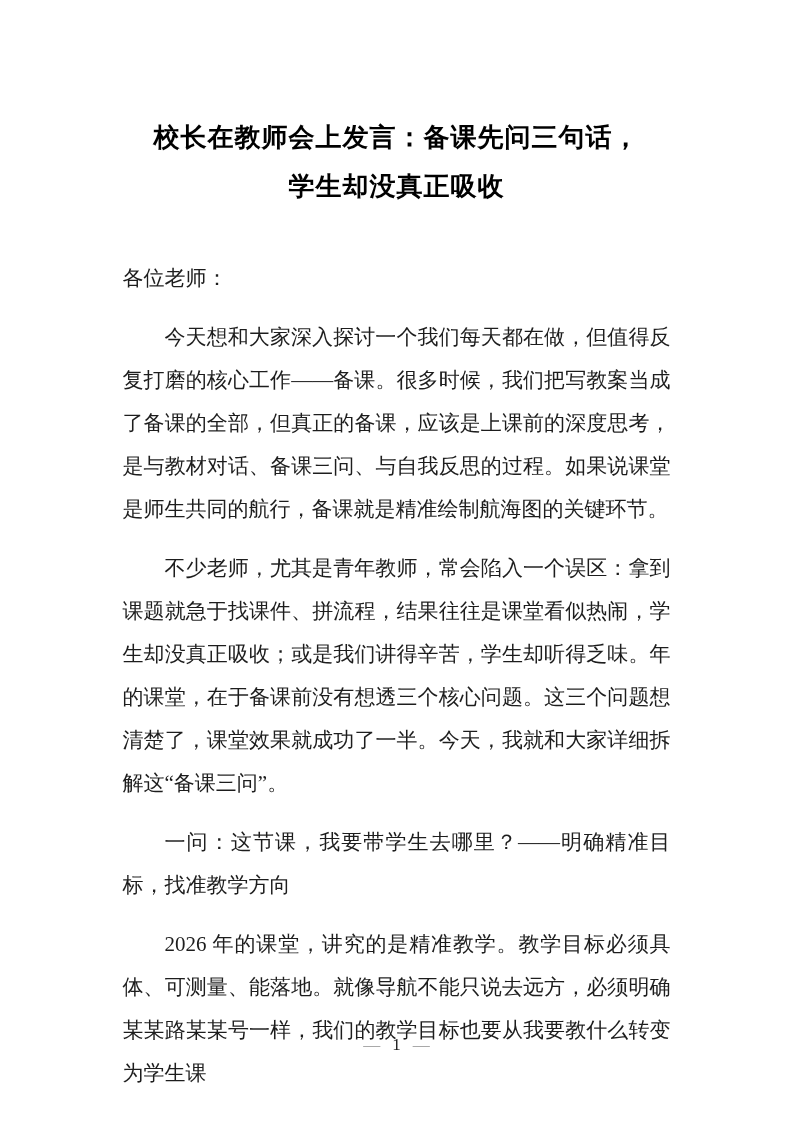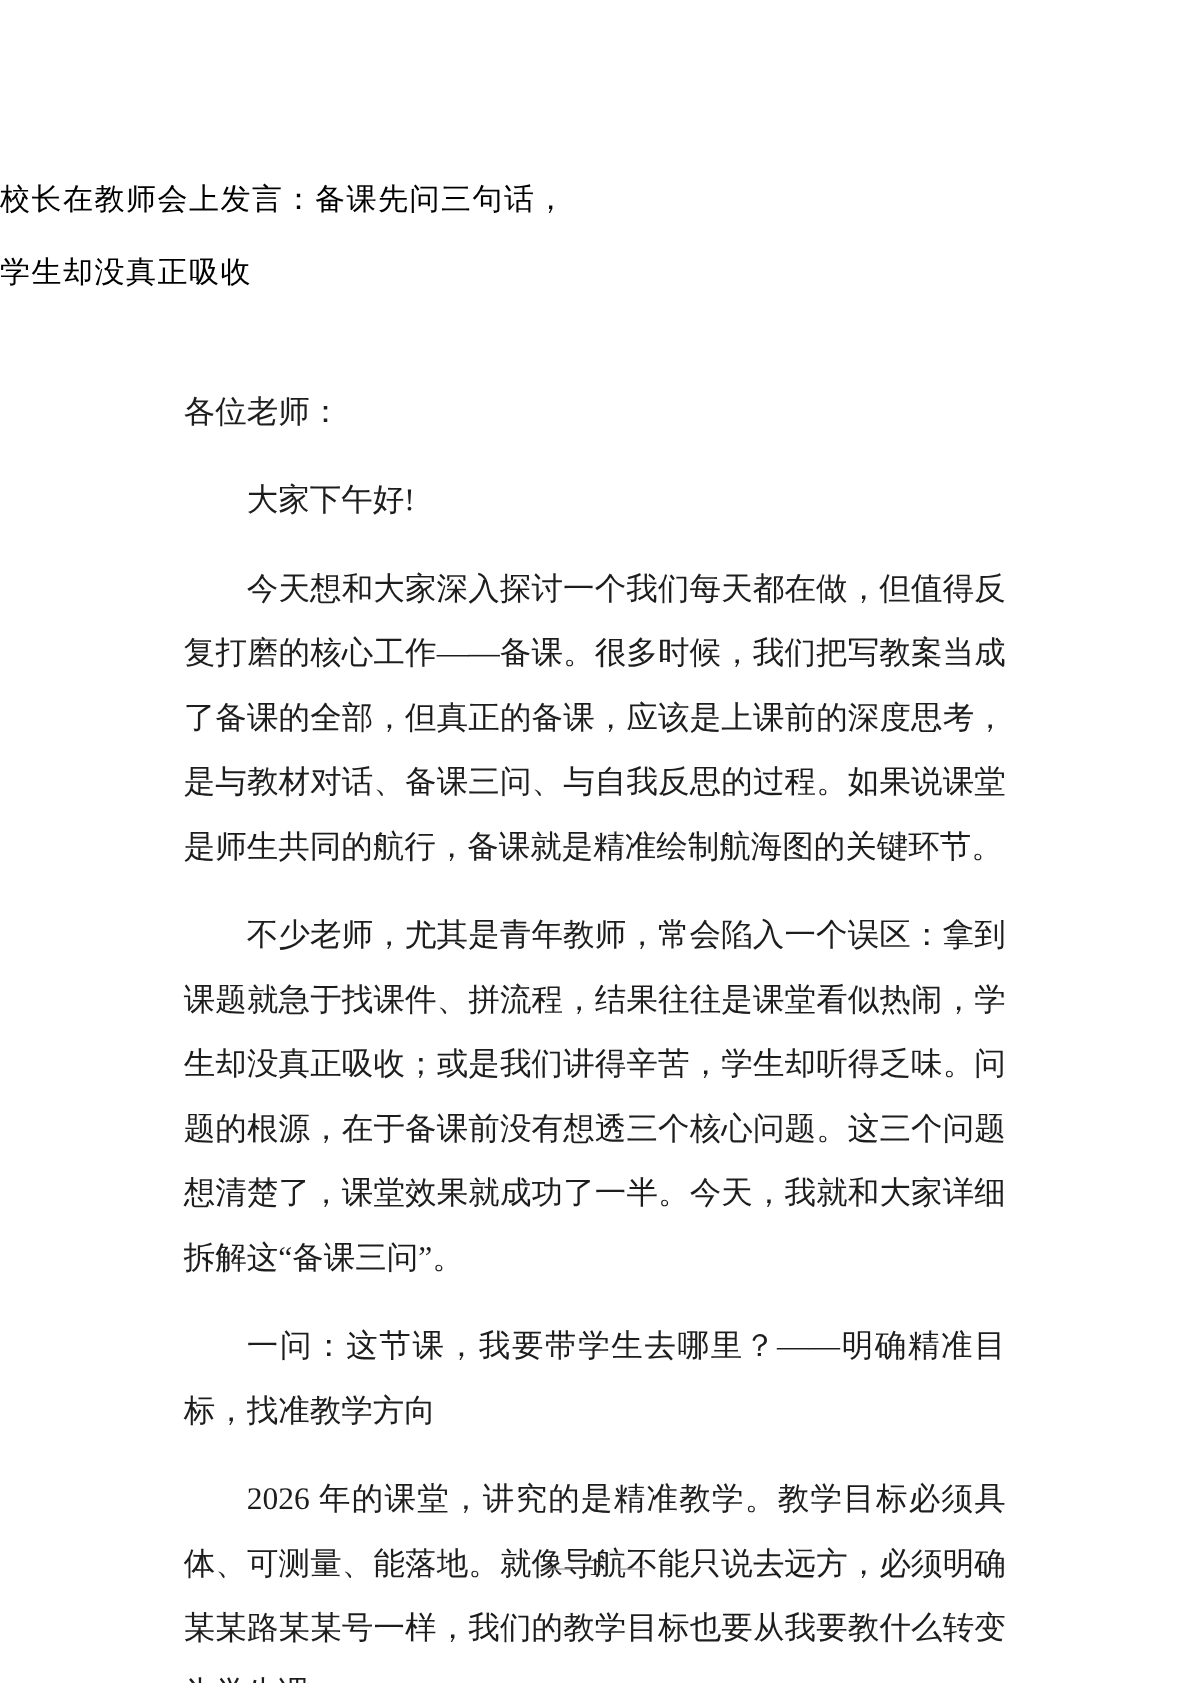--- a/index.html
+++ b/index.html
@@ -10,23 +10,24 @@
   .page {
     position: relative;
     width: 793px;
     height: 1122px;
     background: #ffffff;
     overflow: hidden;
     font-family: "Liberation Serif", "DejaVu Serif", serif;
   }
   .doc-title {
     padding-top: 96px;
+    text-align: center;
     font-family: "Liberation Sans", "DejaVu Sans", sans-serif;
-    font-weight: normal;
-    font-size: 20px;
+    font-weight: bold;
+    font-size: 26px;
     line-height: 49px;
     color: #000000;
     letter-spacing: 1px;
   }
   .doc-title .title-line {
     display: block;
   }
   .doc-body {
     width: 580px;
     margin: 46px auto 0 auto;
@@ -67,23 +68,22 @@
 <div class="page">
 
   <h1 class="doc-title">
     <span class="title-line">校长在教师会上发言：备课先问三句话，</span>
     <span class="title-line">学生却没真正吸收</span>
   </h1>
 
   <div class="doc-body">
 
   <p>各位老师：</p>
-      <p class="indent">大家下午好!</p>
       <p class="indent">今天想和大家深入探讨一个我们每天都在做，但值得反复打磨的核心工作——备课。很多时候，我们把写教案当成了备课的全部，但真正的备课，应该是上课前的深度思考，是与教材对话、备课三问、与自我反思的过程。如果说课堂是师生共同的航行，备课就是精准绘制航海图的关键环节。</p>
-      <p class="indent">不少老师，尤其是青年教师，常会陷入一个误区：拿到课题就急于找课件、拼流程，结果往往是课堂看似热闹，学生却没真正吸收；或是我们讲得辛苦，学生却听得乏味。问题的根源，在于备课前没有想透三个核心问题。这三个问题想清楚了，课堂效果就成功了一半。今天，我就和大家详细拆解这“备课三问”。</p>
+      <p class="indent">不少老师，尤其是青年教师，常会陷入一个误区：拿到课题就急于找课件、拼流程，结果往往是课堂看似热闹，学生却没真正吸收；或是我们讲得辛苦，学生却听得乏味。年的课堂，在于备课前没有想透三个核心问题。这三个问题想清楚了，课堂效果就成功了一半。今天，我就和大家详细拆解这“备课三问”。</p>
       <p class="indent">一问：这节课，我要带学生去哪里？——明确精准目标，找准教学方向</p>
       <p class="indent">2026 年的课堂，讲究的是精准教学。教学目标必须具体、可测量、能落地。就像导航不能只说去远方，必须明确某某路某某号一样，我们的教学目标也要从我要教什么转变为学生课</p>
     </div>
 
   <div class="doc-footer">
     <span class="dash">—</span><span class="page-num">1</span><span class="dash">—</span>
   </div>
 
 </div>
 

